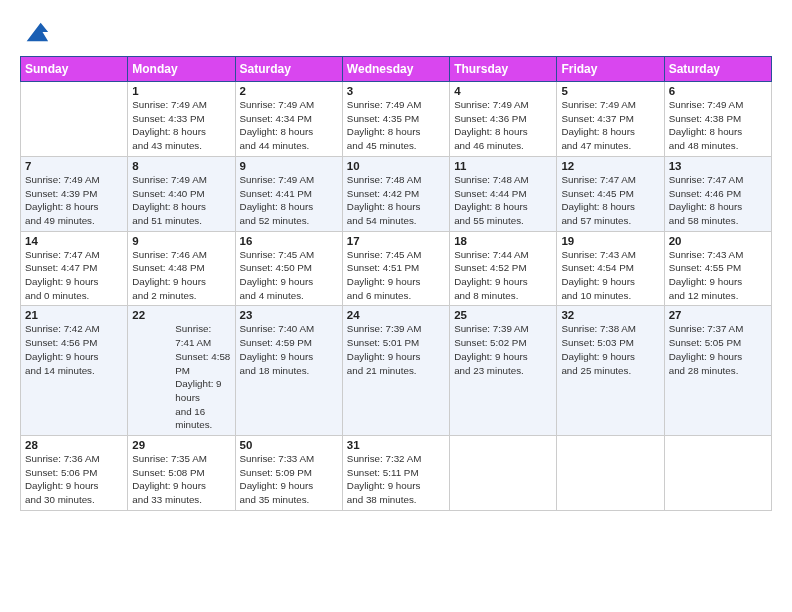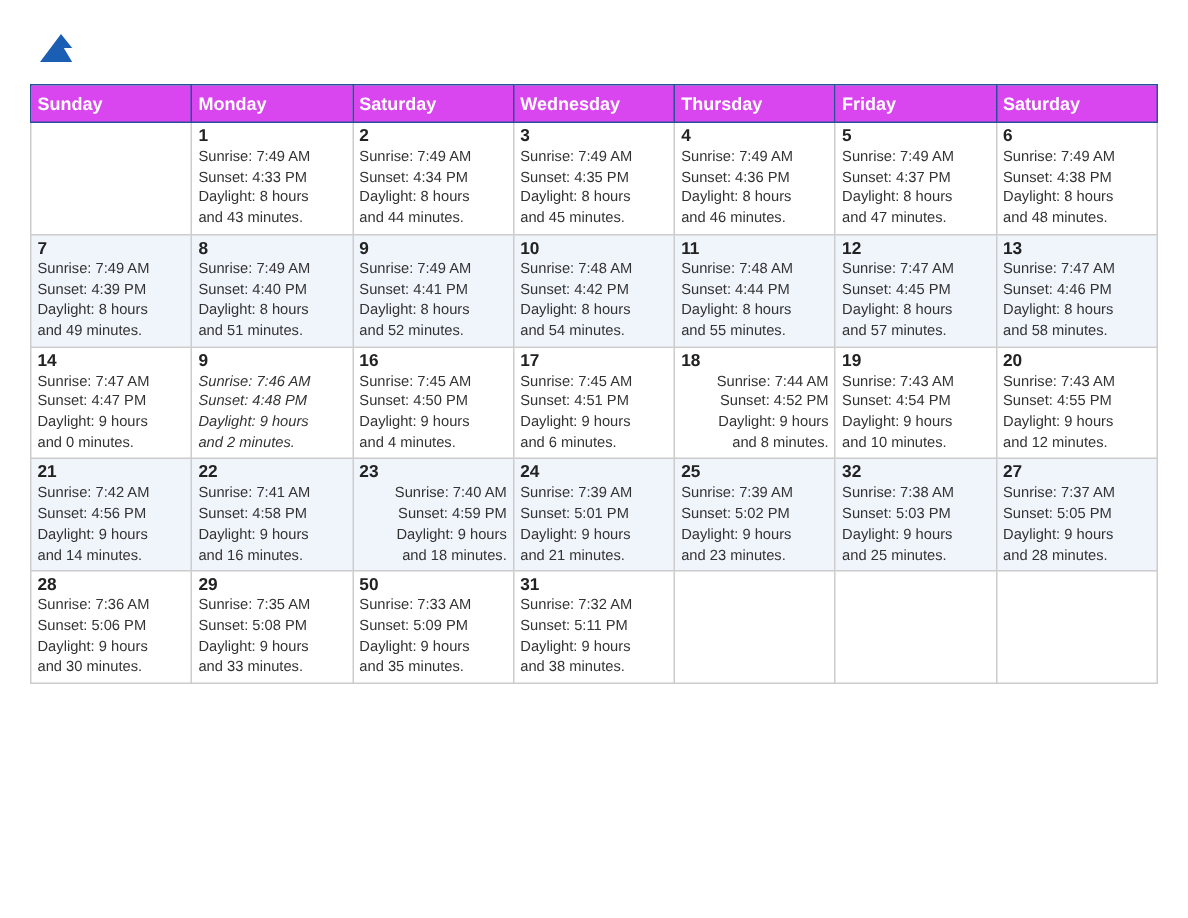--- a/index.html
+++ b/index.html
@@ -229,42 +229,42 @@
         <tr>
           <td>
             <span class="day-num">14</span>
             <div class="day-detail" style="white-space: pre-line;">Sunrise: 7:47 AM
 Sunset: 4:47 PM
 Daylight: 9 hours
 and 0 minutes.</div>
           </td>
           <td>
             <span class="day-num">9</span>
-            <div class="day-detail" style="white-space: pre-line; font-style: italic;">Sunrise: 7:46 AM
+            <div class="day-detail" style="white-space: pre-line;">Sunrise: 7:46 AM
 Sunset: 4:48 PM
 Daylight: 9 hours
 and 2 minutes.</div>
           </td>
           <td>
             <span class="day-num">16</span>
             <div class="day-detail" style="white-space: pre-line;">Sunrise: 7:45 AM
 Sunset: 4:50 PM
 Daylight: 9 hours
 and 4 minutes.</div>
           </td>
           <td>
             <span class="day-num">17</span>
             <div class="day-detail" style="white-space: pre-line;">Sunrise: 7:45 AM
 Sunset: 4:51 PM
 Daylight: 9 hours
 and 6 minutes.</div>
           </td>
           <td>
             <span class="day-num">18</span>
-            <div class="day-detail" style="white-space: pre-line; text-align: right;">Sunrise: 7:44 AM
+            <div class="day-detail" style="white-space: pre-line;">Sunrise: 7:44 AM
 Sunset: 4:52 PM
 Daylight: 9 hours
 and 8 minutes.</div>
           </td>
           <td>
             <span class="day-num">19</span>
             <div class="day-detail" style="white-space: pre-line;">Sunrise: 7:43 AM
 Sunset: 4:54 PM
 Daylight: 9 hours
 and 10 minutes.</div>
@@ -280,28 +280,28 @@
         <tr>
           <td>
             <span class="day-num">21</span>
             <div class="day-detail" style="white-space: pre-line;">Sunrise: 7:42 AM
 Sunset: 4:56 PM
 Daylight: 9 hours
 and 14 minutes.</div>
           </td>
           <td>
             <span class="day-num">22</span>
-            <div class="day-detail" style="white-space: pre-line;">Sunrise: 7:41 AM
+            <div class="day-detail" style="white-space: pre-line; margin-left: 43px;">Sunrise: 7:41 AM
 Sunset: 4:58 PM
 Daylight: 9 hours
 and 16 minutes.</div>
           </td>
           <td>
             <span class="day-num">23</span>
-            <div class="day-detail" style="white-space: pre-line; text-align: right;">Sunrise: 7:40 AM
+            <div class="day-detail" style="white-space: pre-line;">Sunrise: 7:40 AM
 Sunset: 4:59 PM
 Daylight: 9 hours
 and 18 minutes.</div>
           </td>
           <td>
             <span class="day-num">24</span>
             <div class="day-detail" style="white-space: pre-line;">Sunrise: 7:39 AM
 Sunset: 5:01 PM
 Daylight: 9 hours
 and 21 minutes.</div>

